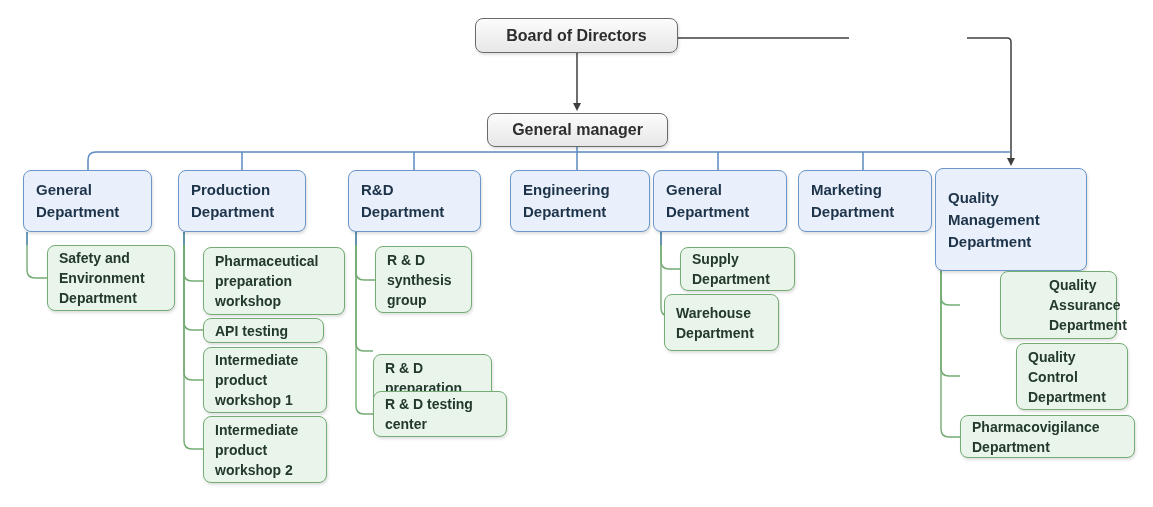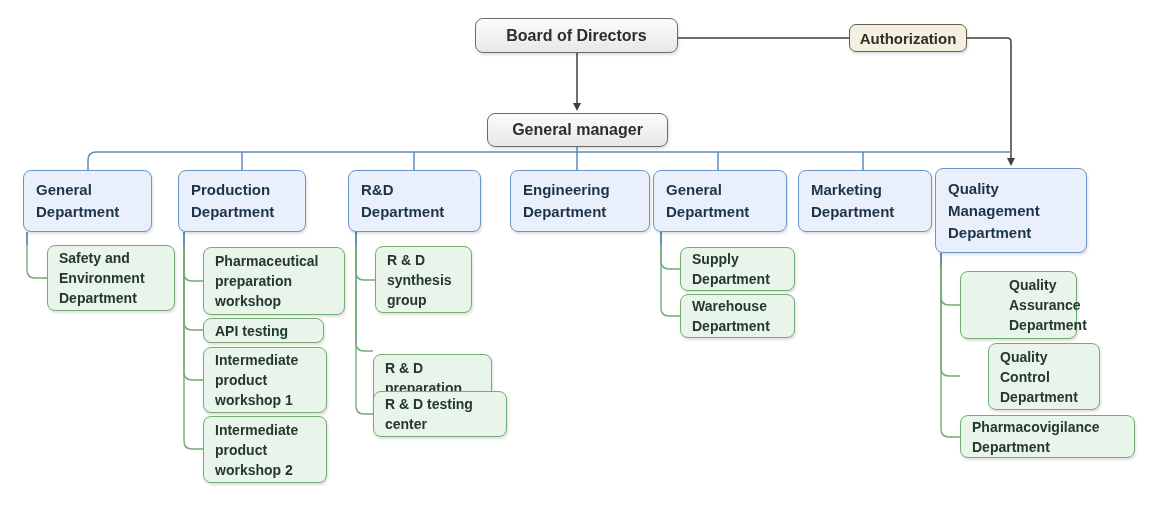--- a/index.html
+++ b/index.html
@@ -96,38 +96,37 @@
     <path d="M941,253 V429 Q941,437 949,437 H960" stroke="#74ac74" stroke-width="1.4" fill="none"></path>
 
     <path d="M27,232 V245" stroke="#5b8ac0" stroke-width="1.5" fill="none"></path>
     <path d="M184,232 V245" stroke="#5b8ac0" stroke-width="1.5" fill="none"></path>
     <path d="M356,232 V245" stroke="#5b8ac0" stroke-width="1.5" fill="none"></path>
     <path d="M661,232 V245" stroke="#5b8ac0" stroke-width="1.5" fill="none"></path>
     <path d="M941,253 V266" stroke="#5b8ac0" stroke-width="1.5" fill="none"></path>
   </svg>
 
   <div class="node exec" style="left:475px;top:18px;width:203px;height:35px;">Board of Directors</div>
-  <div class="node auth" style="left:849px;top:24px;width:118px;height:28px;">Authorization</div>
   <div class="node exec" style="left:487px;top:113px;width:181px;height:34px;">General manager</div>
 
   <div class="node dept" style="left:23px;top:170px;width:129px;height:62px;">General Department</div>
   <div class="node dept" style="left:178px;top:170px;width:128px;height:62px;">Production Department</div>
   <div class="node dept" style="left:348px;top:170px;width:133px;height:62px;">R&amp;D Department</div>
   <div class="node dept" style="left:510px;top:170px;width:140px;height:62px;">Engineering Department</div>
   <div class="node dept" style="left:653px;top:170px;width:134px;height:62px;">General Department</div>
   <div class="node dept" style="left:798px;top:170px;width:134px;height:62px;">Marketing Department</div>
-  <div class="node dept" style="left:935px;top:168px;width:152px;height:85px;">Quality Management Department</div>
+  <div class="node dept" style="left:935px;top:168px;width:152px;height:103px;">Quality Management Department</div>
 
   <div class="node sub" style="left:47px;top:245px;width:128px;height:66px;">Safety and Environment Department</div>
   <div class="node sub" style="left:203px;top:247px;width:142px;height:68px;">Pharmaceutical preparation workshop</div>
   <div class="node sub" style="left:203px;top:318px;width:121px;height:25px;">API testing</div>
   <div class="node sub" style="left:203px;top:347px;width:124px;height:66px;">Intermediate product workshop 1</div>
   <div class="node sub" style="left:203px;top:416px;width:124px;height:67px;">Intermediate product workshop 2</div>
   <div class="node sub" style="left:375px;top:246px;width:97px;height:67px;">R &amp; D synthesis group</div>
   <div class="node sub" style="left:373px;top:317px;width:119px;height:68px;margin-top:37px;">R &amp; D preparation group</div>
   <div class="node sub" style="left:373px;top:391px;width:134px;height:46px;">R &amp; D testing center</div>
   <div class="node sub" style="left:680px;top:247px;width:115px;height:44px;">Supply Department</div>
-  <div class="node sub" style="left:680px;top:294px;width:115px;height:44px;">Warehouse Department</div>
-  <div class="node sub" style="left:960px;top:271px;width:117px;height:68px;padding-left:48px;">Quality Assurance Department</div>
-  <div class="node sub" style="left:988px;top:343px;width:112px;height:67px;">Quality Control Department</div>
+  <div class="node sub" style="left:664px;top:294px;width:115px;height:57px;">Warehouse Department</div>
+  <div class="node sub" style="left:1000px;top:271px;width:117px;height:68px;padding-left:48px;">Quality Assurance Department</div>
+  <div class="node sub" style="left:1016px;top:343px;width:112px;height:67px;">Quality Control Department</div>
   <div class="node sub" style="left:960px;top:415px;width:175px;height:43px;">Pharmacovigilance Department</div>
 
 </div>
 
 </body></html>

